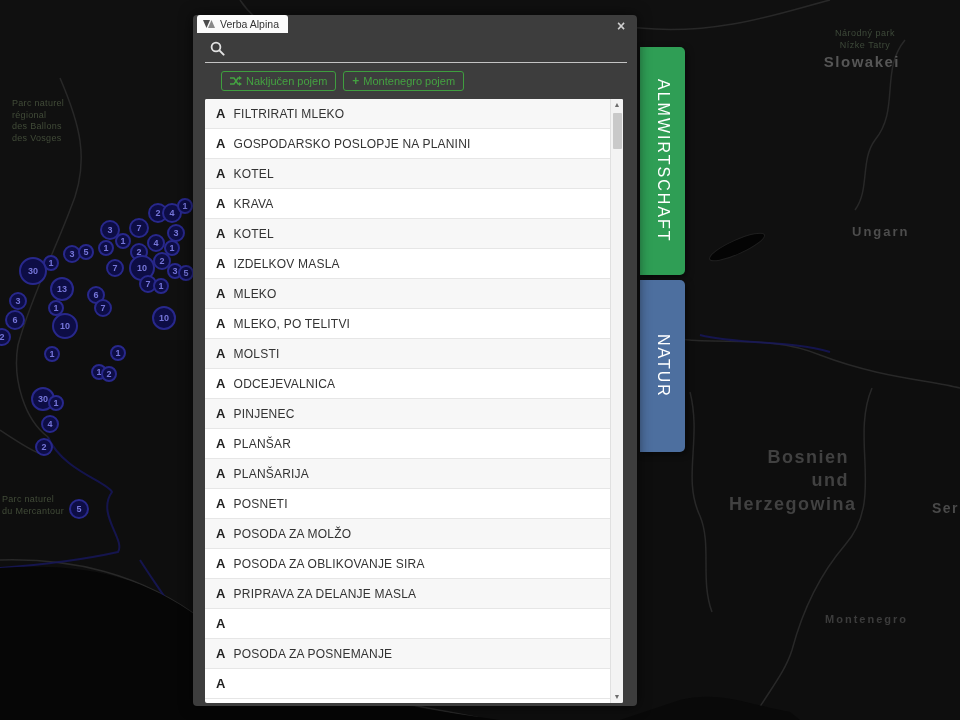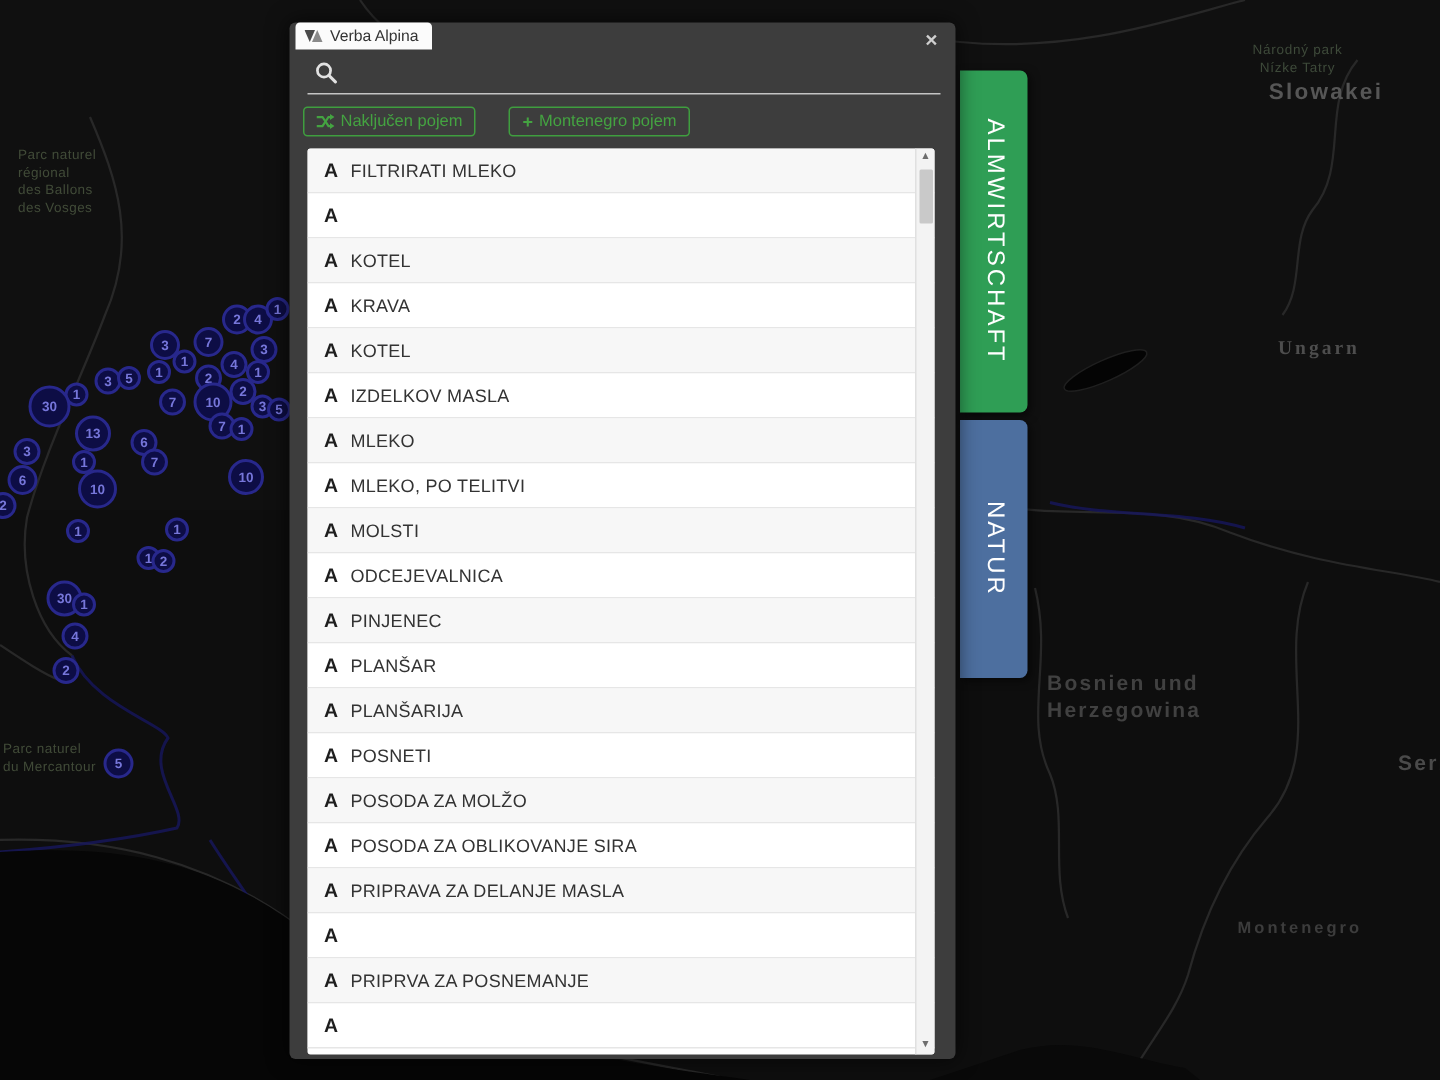--- a/index.html
+++ b/index.html
@@ -35,21 +35,21 @@
   .close-btn {
     position:absolute; top:3px; right:8px; width:16px; height:16px;
     color:#cfcfcf; font-size:14px; font-weight:bold; line-height:16px;
     text-align:center; cursor:pointer;
   }
   .search-row {
     position:absolute; left:12px; right:10px; top:20px; height:28px;
     border-bottom:1px solid #c4c4c4;
   }
   .search-icon-svg { position:absolute; left:5px; top:6px; }
-  .btn-row { position:absolute; left:9px; top:56px; display:flex; gap:22px; }
+  .btn-row { position:absolute; left:28px; top:56px; display:flex; gap:7px; }
   .green-btn {
     display:inline-flex; align-items:center; gap:4px;
     border:1px solid #3f9e3f; border-radius:3px; background:transparent;
     color:#44a341; font-size:11px; padding:3px 8px; cursor:pointer;
     font-family:"Liberation Sans",sans-serif;
   }
   .plus-glyph { font-weight:bold; font-size:12px; line-height:10px; }
 
   
   .concept-list {
@@ -121,23 +121,23 @@
 
   <path d="M0,568 C90,562 150,578 210,626 C300,694 400,706 500,720 L0,720 Z" fill="#060606"></path>
   <path d="M620,720 L680,700 C720,690 750,705 790,712 L800,720 Z" fill="#090909"></path>
 
   <ellipse cx="737" cy="247" rx="30" ry="7" fill="#040404" stroke="#1f1f1f" transform="rotate(-24 737 247)"></ellipse>
 </svg>
 
 <div id="map-labels">
     <div class="map-label" style="left: 820px; top: 28px; font-size: 9px; color: rgb(62, 74, 58); font-weight: normal; letter-spacing: 0.5px; text-align: center; width: 90px;">Národný park
 Nízke Tatry</div>
-    <div class="map-label" style="left: 824px; top: 52px; font-size: 15px; color: rgb(86, 86, 86); font-weight: bold; letter-spacing: 1.5px; text-align: center; width: 120px;">Slowakei</div>
-    <div class="map-label" style="left: 852px; top: 224px; font-size: 13px; color: rgb(77, 77, 77); font-weight: bold; letter-spacing: 2px; text-align: left; width: 80px; font-family: Liberation Serif, serif;">Ungarn</div>
-    <div class="map-label" style="left: 698px; top: 446px; font-size: 14px; color: rgb(65, 65, 65); font-weight: bold; letter-spacing: 1.5px; text-align: left; width: 120px;">Bosnien und
+    <div class="map-label" style="left: 780px; top: 52px; font-size: 15px; color: rgb(86, 86, 86); font-weight: bold; letter-spacing: 1.5px; text-align: right; width: 120px;">Slowakei</div>
+    <div class="map-label" style="left: 852px; top: 224px; font-size: 13px; color: rgb(77, 77, 77); font-weight: bold; letter-spacing: 2px; text-align: left; width: 80px;">Ungarn</div>
+    <div class="map-label" style="left: 729px; top: 446px; font-size: 18px; color: rgb(65, 65, 65); font-weight: bold; letter-spacing: 1.5px; text-align: right; width: 120px;">Bosnien und
 Herzegowina</div>
     <div class="map-label" style="left: 932px; top: 499px; font-size: 14px; color: rgb(74, 74, 74); font-weight: bold; letter-spacing: 1.5px; text-align: left; width: 80px;">Serbien</div>
     <div class="map-label" style="left: 808px; top: 612px; font-size: 11px; color: rgb(60, 60, 60); font-weight: bold; letter-spacing: 2px; text-align: right; width: 100px;">Montenegro</div>
     <div class="map-label" style="left: 12px; top: 98px; font-size: 9px; color: rgb(65, 75, 56); font-weight: normal; letter-spacing: 0.3px; text-align: left; width: 70px;">Parc naturel
 régional
 des Ballons
 des Vosges</div>
     <div class="map-label" style="left: 2px; top: 494px; font-size: 9px; color: rgb(65, 75, 56); font-weight: normal; letter-spacing: 0.3px; text-align: left; width: 75px;">Parc naturel
 du Mercantour</div>
   </div>
@@ -220,20 +220,21 @@
   </div>
 
   <div class="concept-list">
     <div id="concept-rows">
         <div class="concept-row">
           <span class="concept-icon">A</span>
           <span>FILTRIRATI MLEKO</span>
         </div>
         <div class="concept-row">
           <span class="concept-icon">A</span>
+          <span>GOSPODARSKO POSLOPJE NA PLANINI</span>
         </div>
         <div class="concept-row">
           <span class="concept-icon">A</span>
           <span>KOTEL</span>
         </div>
         <div class="concept-row">
           <span class="concept-icon">A</span>
           <span>KRAVA</span>
         </div>
         <div class="concept-row">
@@ -286,21 +287,21 @@
         </div>
         <div class="concept-row">
           <span class="concept-icon">A</span>
           <span>PRIPRAVA ZA DELANJE MASLA</span>
         </div>
         <div class="concept-row">
           <span class="concept-icon">A</span>
         </div>
         <div class="concept-row">
           <span class="concept-icon">A</span>
-          <span>PRIPRVA ZA POSNEMANJE</span>
+          <span>POSODA ZA POSNEMANJE</span>
         </div>
         <div class="concept-row">
           <span class="concept-icon">A</span>
         </div>
       </div>
     <div class="vscroll">
       <div class="arr up">▲</div>
       <div class="thumb"></div>
       <div class="arr down">▼</div>
     </div>

